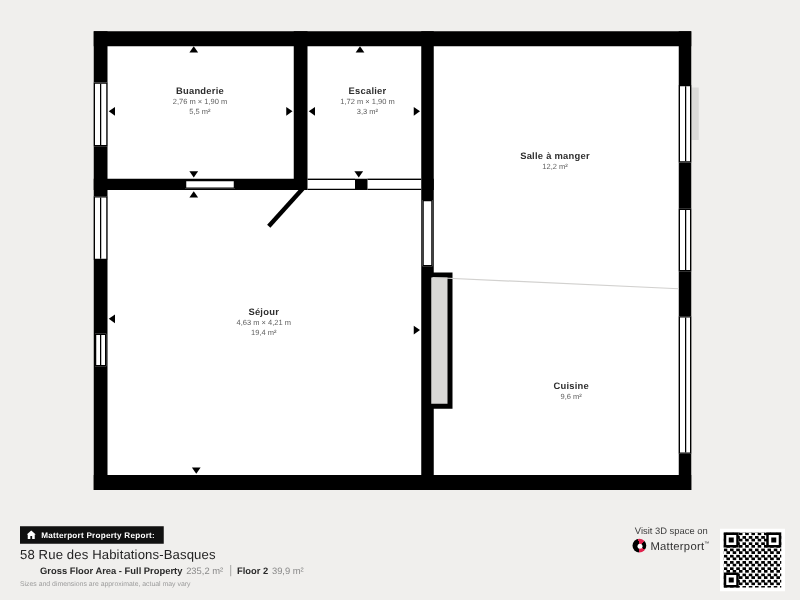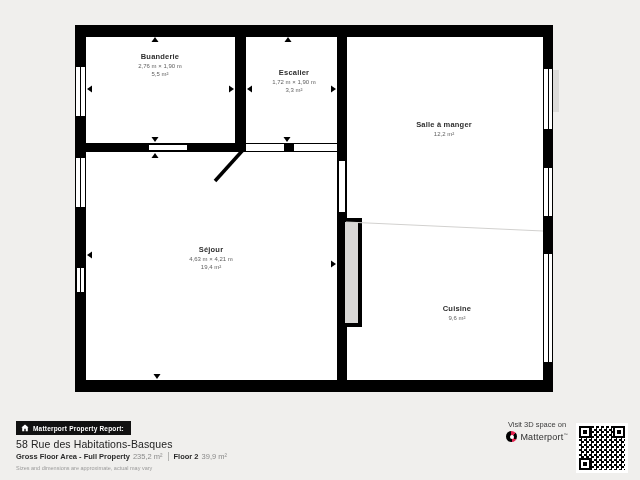--- a/index.html
+++ b/index.html
@@ -46,21 +46,21 @@
   #plan-svg{left:0;top:0;width:640px;height:480px;pointer-events:none}
 
   .room-label{position:absolute;transform:translateX(-50%);text-align:center;white-space:nowrap;color:#2e2e2e}
   .rname{font-size:7.5px;font-weight:bold;line-height:10px;letter-spacing:.2px}
   .rdim{font-size:6px;color:var(--text_mid);line-height:8px}
 
   
   #badge{left:16px;top:421px;height:14px;background:#111;color:#fff;display:inline-flex;align-items:center;gap:4px;padding:0 7px 0 5px}
   #badge span{font-size:6.5px;font-weight:bold;letter-spacing:.2px}
   #address{left:16px;top:438px;font-size:10.5px;font-weight:normal;color:var(--text_dark);letter-spacing:.1px}
-  #gross-line{left:16px;top:452px;font-size:7.5px;color:#8a8a8a;display:flex;align-items:center}
+  #gross-line{left:32px;top:452px;font-size:7.5px;color:#8a8a8a;display:flex;align-items:center}
   #gross-line b{color:#2a2a2a;font-weight:bold}
   #gross-line .val{margin-left:3px}
   .vdiv{display:inline-block;width:0;height:9px;border-left:1px solid #b5b5b3;margin:0 5px}
   #disclaimer{left:16px;top:465px;font-size:5.5px;color:var(--text_light)}
 
   
   #promo{left:498px;top:420px;width:78px;text-align:center}
   #visit{font-size:7.5px;color:#3d3d3d;line-height:9px}
   #brand-row{margin-top:2px;display:flex;align-items:center;justify-content:center;gap:3px}
   #mp-logo{width:11px;height:11px;border-radius:50%;position:relative;
@@ -119,21 +119,21 @@
     <polygon points="157,379 153.5,374 160.5,374"></polygon>
     <polygon points="87,89 92,85.5 92,92.5"></polygon>
     <polygon points="234,89 229,85.5 229,92.5"></polygon>
     <polygon points="247,89 252,85.5 252,92.5"></polygon>
     <polygon points="336,89 331,85.5 331,92.5"></polygon>
     <polygon points="87,255 92,251.5 92,258.5"></polygon>
     <polygon points="336,264 331,260.5 331,267.5"></polygon>
   </g>
 </svg>
 
-<div class="room-label" style="left:160px;top:52px">
+<div class="room-label" style="left:160px;top:68px">
   <div class="rname">Buanderie</div>
   <div class="rdim">2,76 m × 1,90 m</div>
   <div class="rdim">5,5 m²</div>
 </div>
 <div class="room-label" style="left:294px;top:68px">
   <div class="rname">Escalier</div>
   <div class="rdim">1,72 m × 1,90 m</div>
   <div class="rdim">3,3 m²</div>
 </div>
 <div class="room-label" style="left:444px;top:120px">

